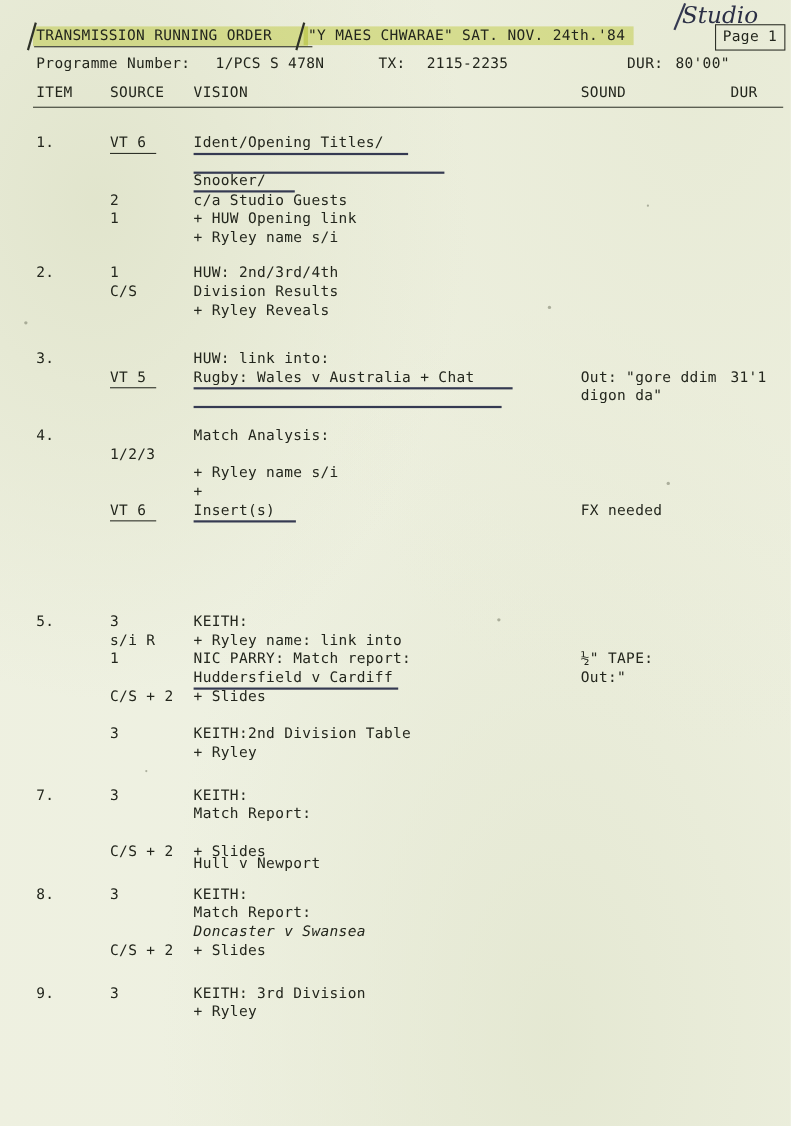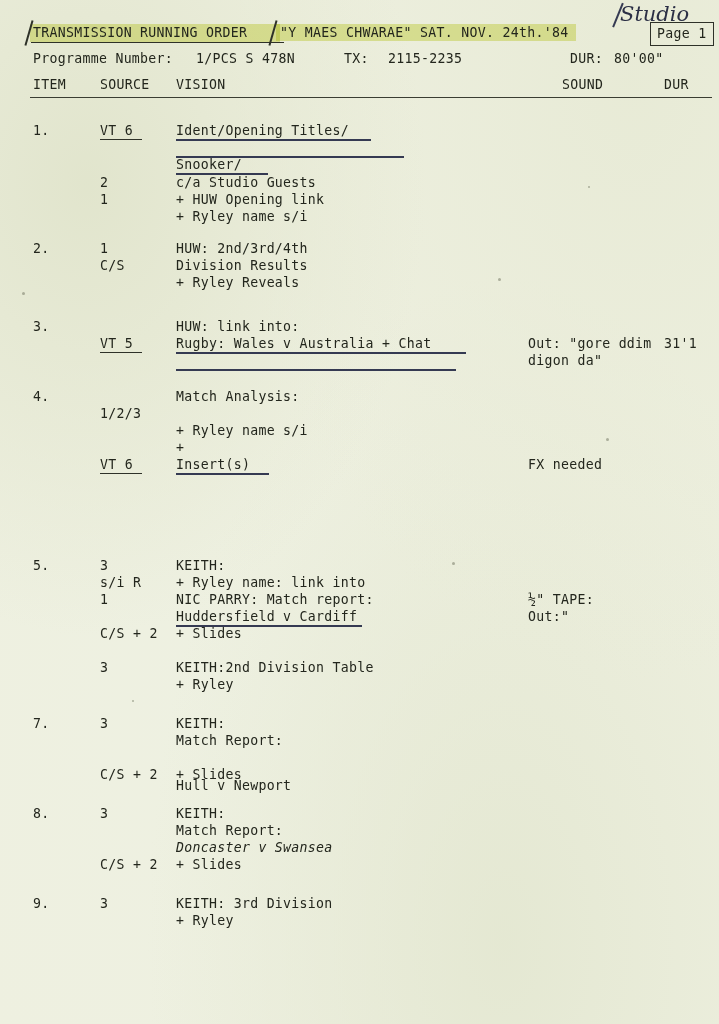--- a/index.html
+++ b/index.html
@@ -106,21 +106,21 @@
   <div class="typed" style="left:33px; top:50px;">Programme Number:</div>
   <div class="typed" style="left:196px; top:50px;">1/PCS S 478N</div>
   <div class="typed" style="left:344px; top:50px;text-align:right;">TX:</div>
   <div class="typed" style="left:388px; top:50px;">2115-2235</div>
   <div class="typed" style="left:570px; top:50px;">DUR:</div>
   <div class="typed" style="left:614px; top:50px;">80'00"</div>
 
   <div class="typed col-item" style="top:76px;">ITEM</div>
   <div class="typed col-source" style="top:76px;">SOURCE</div>
   <div class="typed col-vision" style="top:76px;">VISION</div>
-  <div class="typed col-sound" style="top:76px;margin-left:34px;">SOUND</div>
+  <div class="typed col-sound" style="top:76px;">SOUND</div>
   <div class="typed col-dur" style="top:76px;">DUR</div>
   <div class="rule" style="left:30px; top:97px; width:682px;"></div>
 
   <div class="typed col-item" style="top:122px;">1.</div>
   <div class="typed col-source" style="top:122px;">VT 6</div>
   <div class="underline" style="left:100px; top:139px; width:42px;"></div>
   <div class="typed col-source" style="top:174px;">2</div>
   <div class="typed col-source" style="top:191px;">1</div>
 
   <div class="typed col-vision" style="top:122px;">Ident/Opening Titles/</div>

